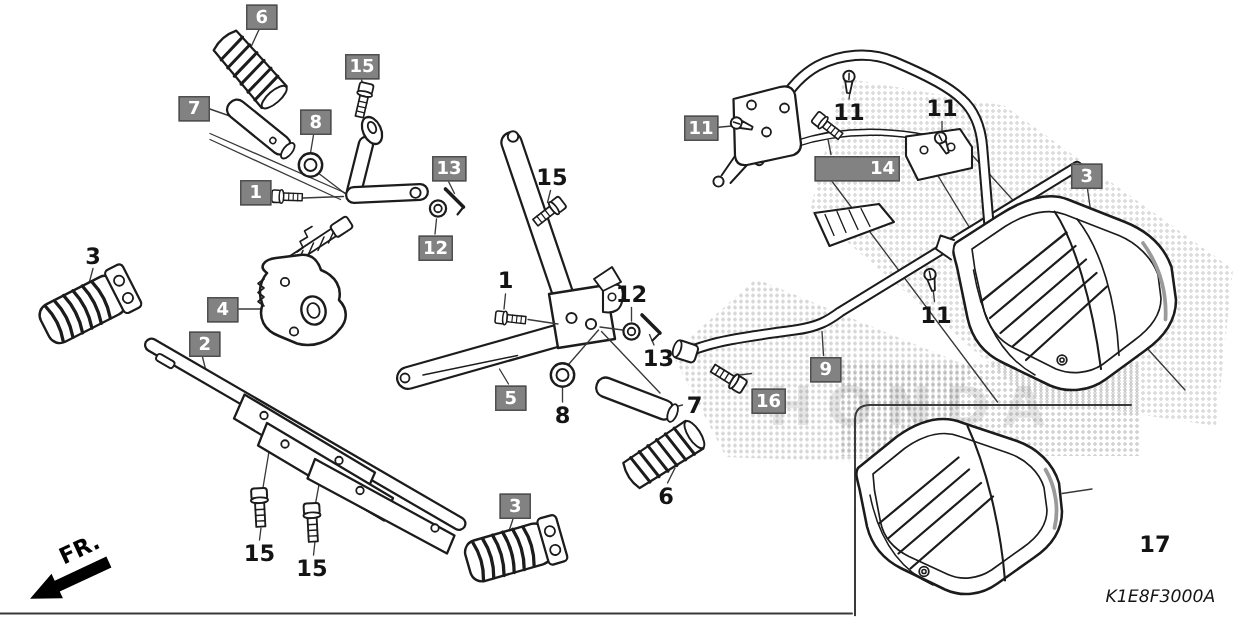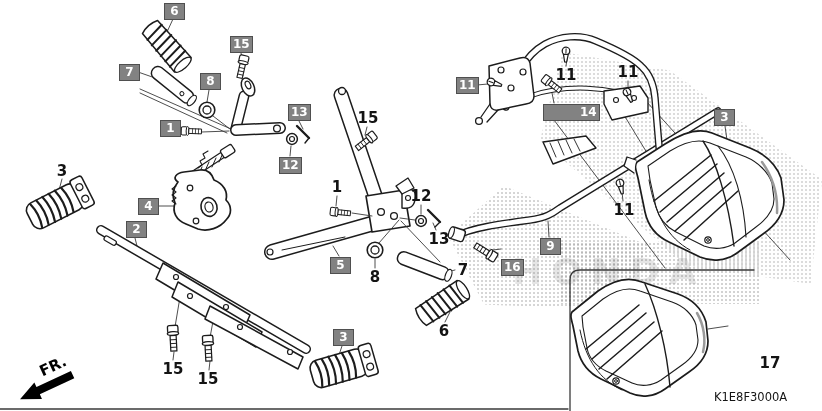--- a/index.html
+++ b/index.html
@@ -7,21 +7,21 @@
          font-family:"DejaVu Sans","Liberation Sans",sans-serif;}
   .halftone{position:absolute;background-image:radial-gradient(circle,rgba(140,140,140,.55) 1px,transparent 1.3px);
             background-size:4px 4px;}
   .wm-text{position:absolute;left:512px;top:251px;font-size:36px;font-weight:bold;
            letter-spacing:9px;color:rgba(100,100,100,.17);}
   svg.art{position:absolute;left:0;top:0;}
   .lbox{position:absolute;min-width:15px;height:15px;background:#828282;border:1px solid #4f4f4f;
         color:#fff;font-size:12px;font-weight:bold;line-height:15px;text-align:center;
         padding:0 2px;cursor:pointer;}
   .lplain{position:absolute;transform:translate(-50%,-50%);font-size:15px;font-weight:600;color:#141414;}
-  .code{position:absolute;left:714px;top:390px;font-size:11.5px;color:#141414;}
+  .code{position:absolute;left:737px;top:390px;font-size:11.5px;color:#141414;font-style:italic;}
 </style>
 </head>
 <body>
 
 <div class="stage">
 
   <div class="halftone" style="left:448px;top:175px;width:200px;height:135px;opacity:.65;
               clip-path:polygon(0% 45%,28% 8%,100% 52%,86% 100%,18% 96%);"></div>
   <div class="halftone" style="left:540px;top:52px;width:282px;height:232px;opacity:.55;
               clip-path:polygon(8% 0%,46% 8%,100% 55%,96% 100%,52% 92%,0% 38%);"></div>

